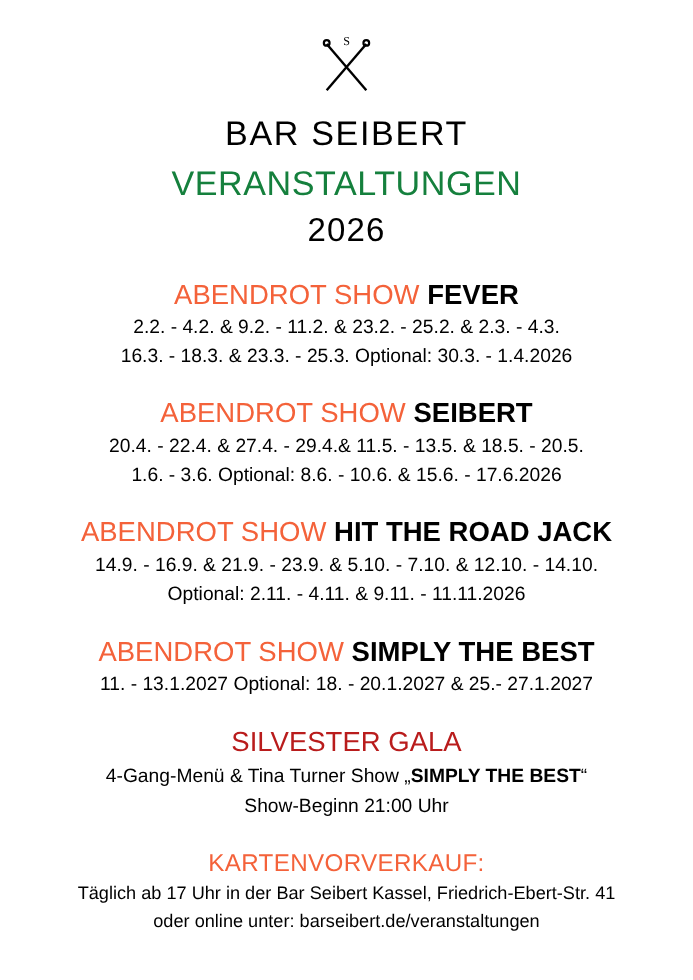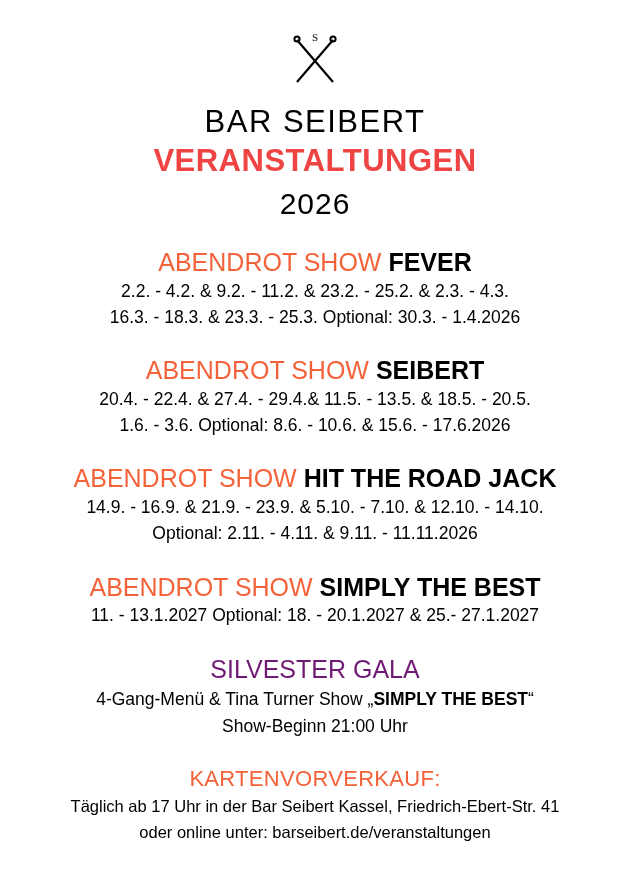--- a/index.html
+++ b/index.html
@@ -37,24 +37,24 @@
   .brand {
     font-size: 31px;
     letter-spacing: 1.5px;
     font-weight: normal;
     line-height: 1.15;
     margin-top: 2px;
   }
   .veranstaltungen {
     font-size: 31px;
     letter-spacing: 0.5px;
-    color: #ef4444;
-    font-weight: bold;
+    color: #15803d;
+    font-weight: normal;
     line-height: 1.2;
-    margin-top: 2px;
+    margin-top: 8px;
   }
   .year {
     font-size: 30px;
     font-weight: normal;
     letter-spacing: 1px;
     margin-top: 8px;
   }
 
   
   .show {
@@ -80,21 +80,21 @@
     white-space: nowrap;
   }
 
   
   .gala {
     margin-top: 26px;
     width: 100%;
   }
   .gala-title {
     font-size: 25px;
-    color: #701a75;
+    color: #b91c1c;
     line-height: 1.2;
   }
   .gala-line {
     font-size: 17.5px;
     line-height: 1.38;
     margin-top: 3px;
   }
   .gala-line b { font-weight: bold; }
 
   

